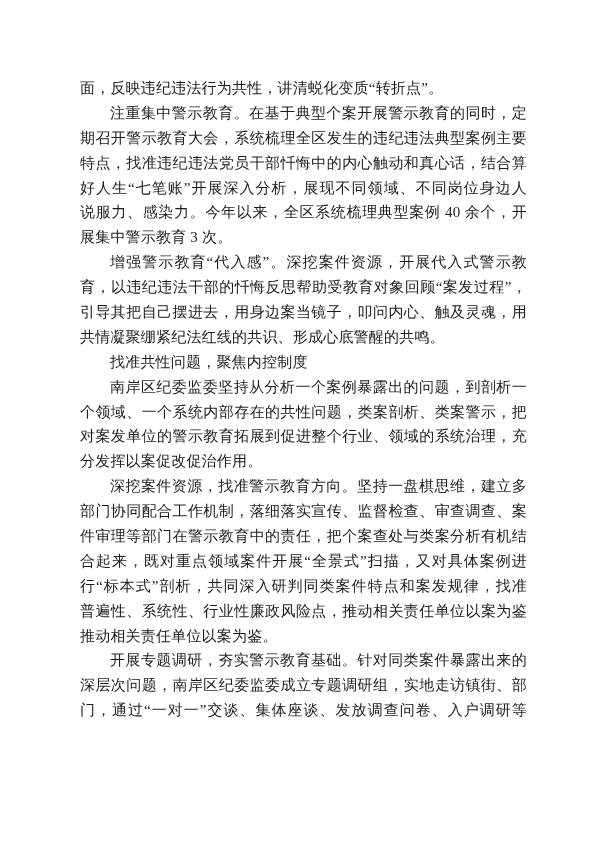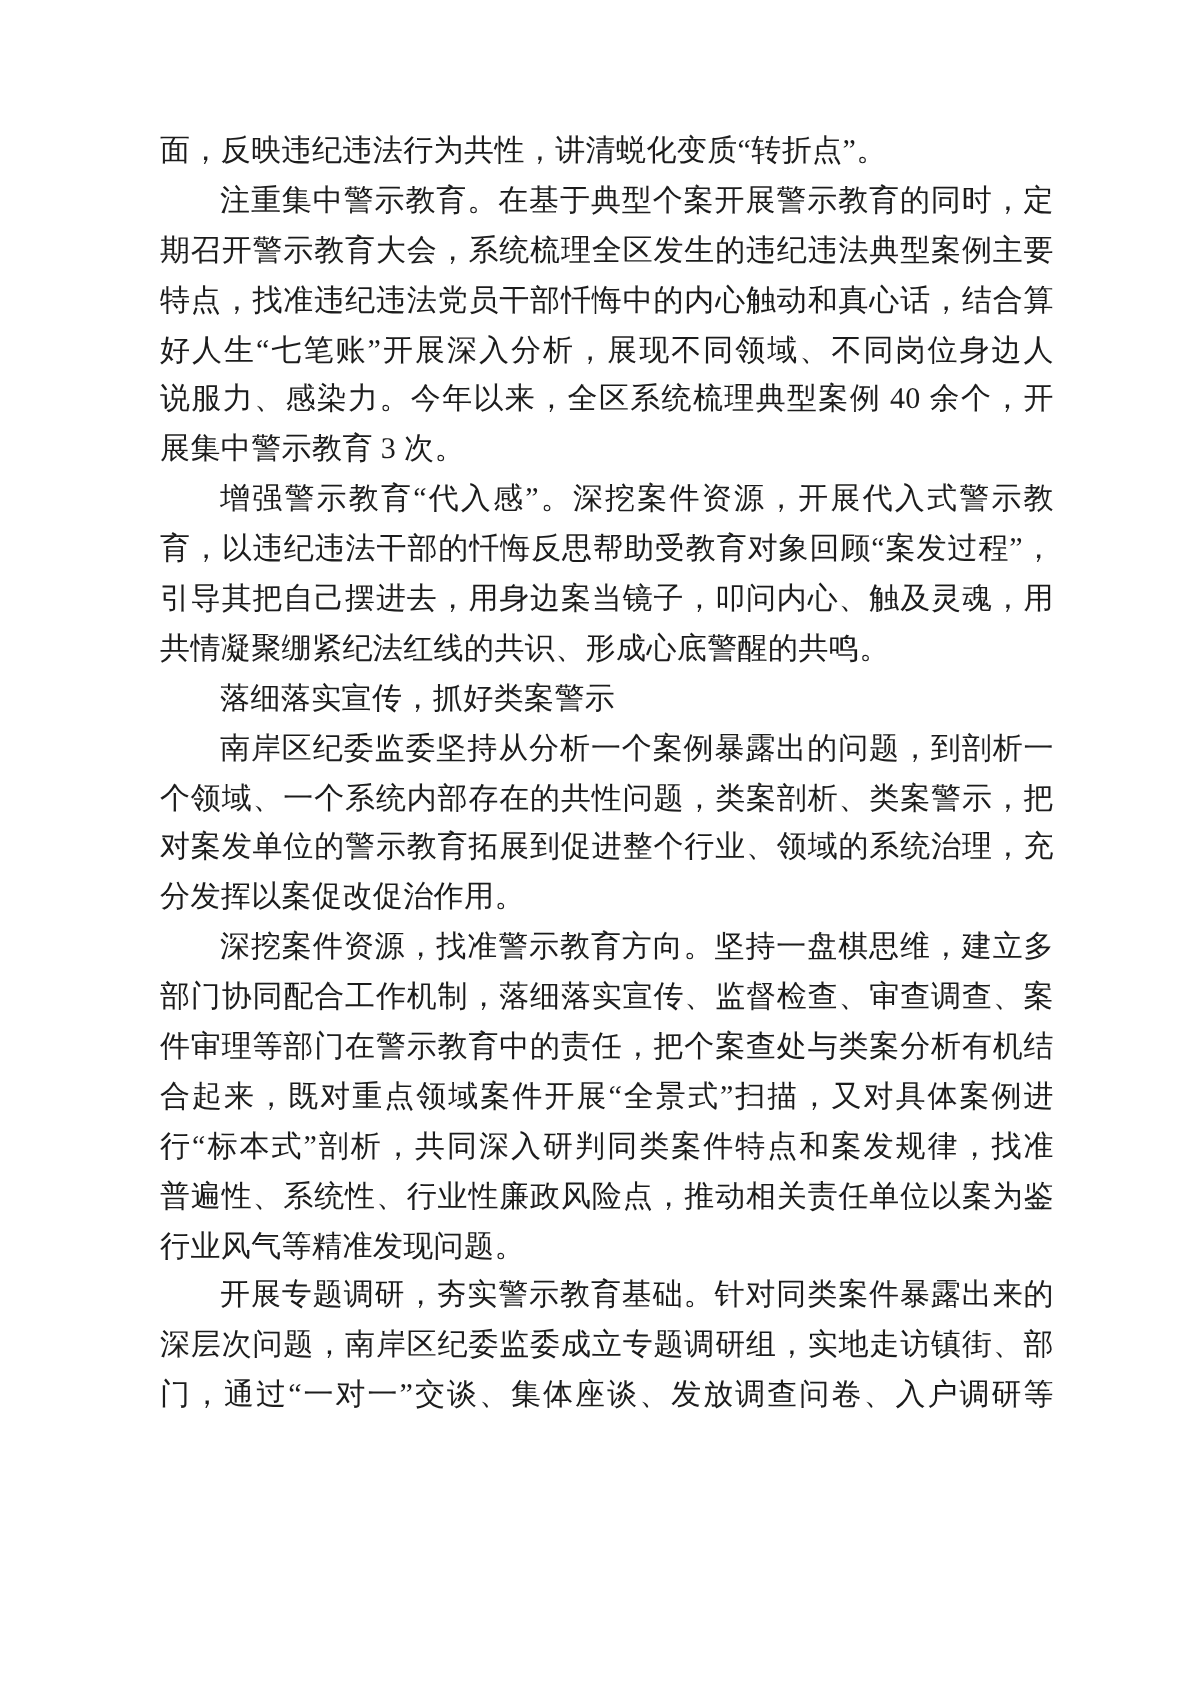--- a/index.html
+++ b/index.html
@@ -12,21 +12,21 @@
     width: 600px;
     height: 849px;
     background: #ffffff;
     overflow: hidden;
     font-family: "Liberation Serif", "DejaVu Serif", serif;
     color: #1c1c1c;
   }
   .text-block {
     position: absolute;
     left: 80px;
-    top: 64px;
+    top: 76px;
     width: 447px;
   }
   .line {
     height: 24.9px;
     line-height: 24.9px;
     font-size: 15px;
     white-space: nowrap;
     letter-spacing: 0.2px;
   }
   .just {
@@ -58,29 +58,29 @@
     <div class="line indent just">注重集中警示教育。在基于典型个案开展警示教育的同时，定</div>
     <div class="line just">期召开警示教育大会，系统梳理全区发生的违纪违法典型案例主要</div>
     <div class="line just">特点，找准违纪违法党员干部忏悔中的内心触动和真心话，结合算</div>
     <div class="line just">好人生“七笔账”开展深入分析，展现不同领域、不同岗位身边人</div>
     <div class="line just">说服力、感染力。今年以来，全区系统梳理典型案例 40 余个，开</div>
     <div class="line">展集中警示教育 3 次。</div>
     <div class="line indent just">增强警示教育“代入感”。深挖案件资源，开展代入式警示教</div>
     <div class="line just">育，以违纪违法干部的忏悔反思帮助受教育对象回顾“案发过程”，</div>
     <div class="line just">引导其把自己摆进去，用身边案当镜子，叩问内心、触及灵魂，用</div>
     <div class="line">共情凝聚绷紧纪法红线的共识、形成心底警醒的共鸣。</div>
-    <div class="line indent">落细落实宣传，抓好类案警示</div>
+    <div class="line indent">找准共性问题，聚焦内控制度</div>
     <div class="line indent just">南岸区纪委监委坚持从分析一个案例暴露出的问题，到剖析一</div>
     <div class="line just">个领域、一个系统内部存在的共性问题，类案剖析、类案警示，把</div>
     <div class="line just">对案发单位的警示教育拓展到促进整个行业、领域的系统治理，充</div>
     <div class="line">分发挥以案促改促治作用。</div>
     <div class="line indent just">深挖案件资源，找准警示教育方向。坚持一盘棋思维，建立多</div>
     <div class="line just">部门协同配合工作机制，落细落实宣传、监督检查、审查调查、案</div>
     <div class="line just">件审理等部门在警示教育中的责任，把个案查处与类案分析有机结</div>
     <div class="line just">合起来，既对重点领域案件开展“全景式”扫描，又对具体案例进</div>
     <div class="line just">行“标本式”剖析，共同深入研判同类案件特点和案发规律，找准</div>
     <div class="line just">普遍性、系统性、行业性廉政风险点，推动相关责任单位以案为鉴</div>
-    <div class="line">行业风气等精准发现问题。</div>
+    <div class="line">推动相关责任单位以案为鉴。</div>
     <div class="line indent just">开展专题调研，夯实警示教育基础。针对同类案件暴露出来的</div>
     <div class="line just">深层次问题，南岸区纪委监委成立专题调研组，实地走访镇街、部</div>
     <div class="line just">门，通过“一对一”交谈、集体座谈、发放调查问卷、入户调研等</div>
   </div>
 </div>
 
 </body></html>

